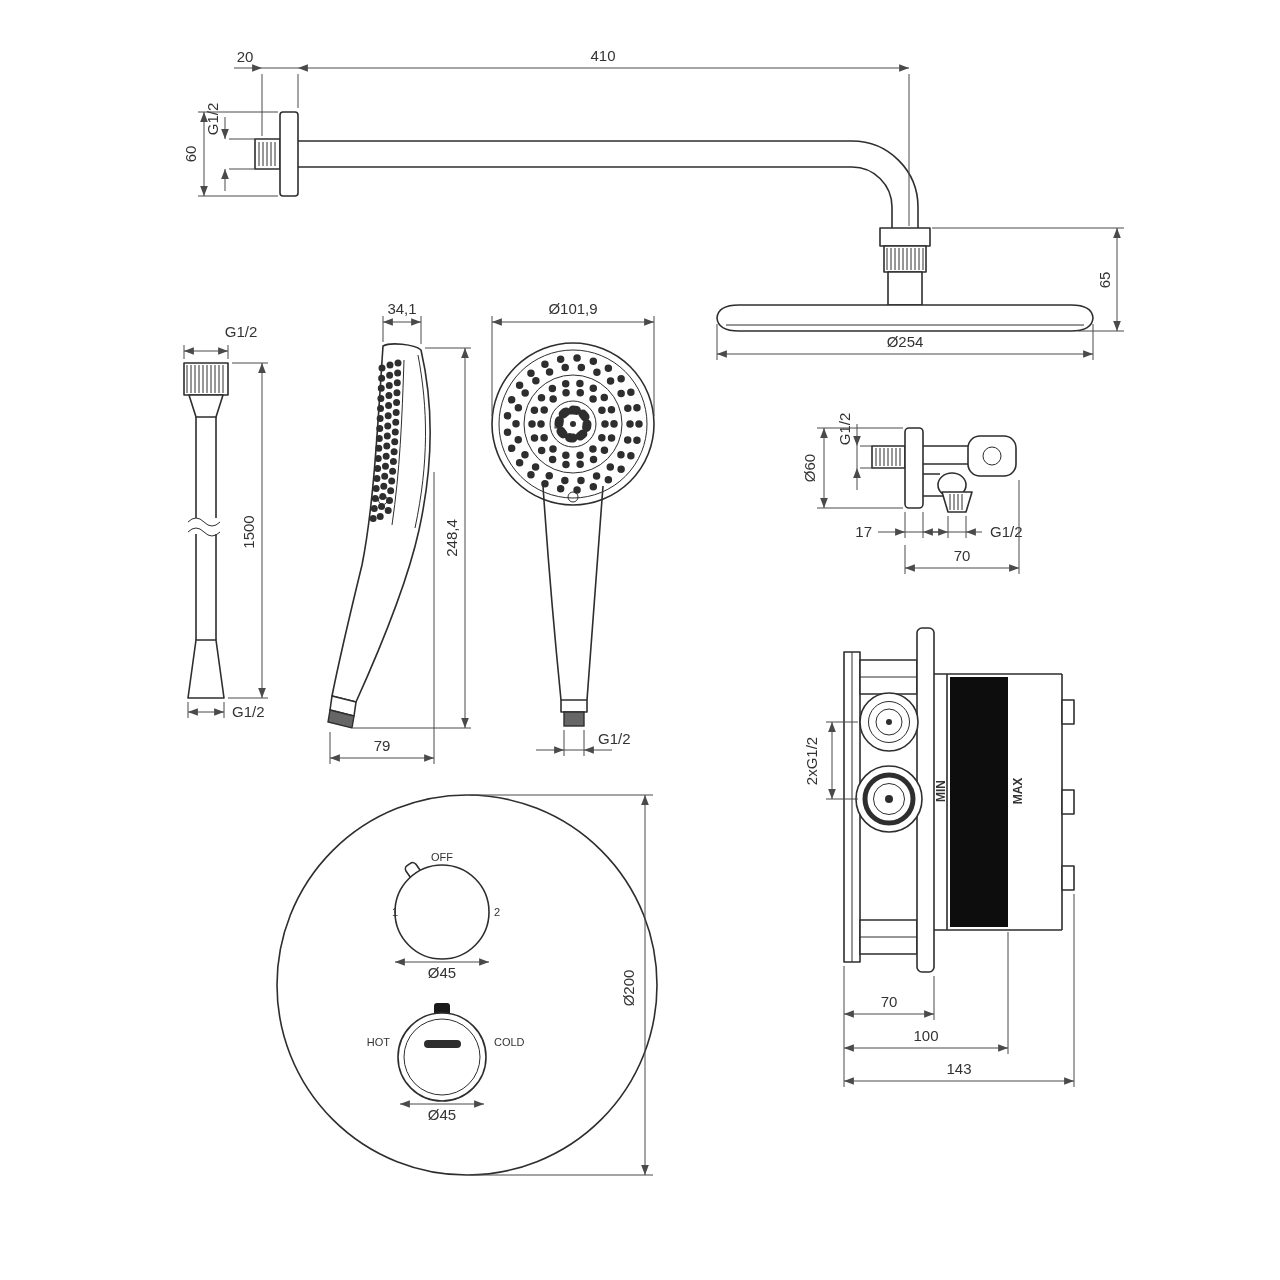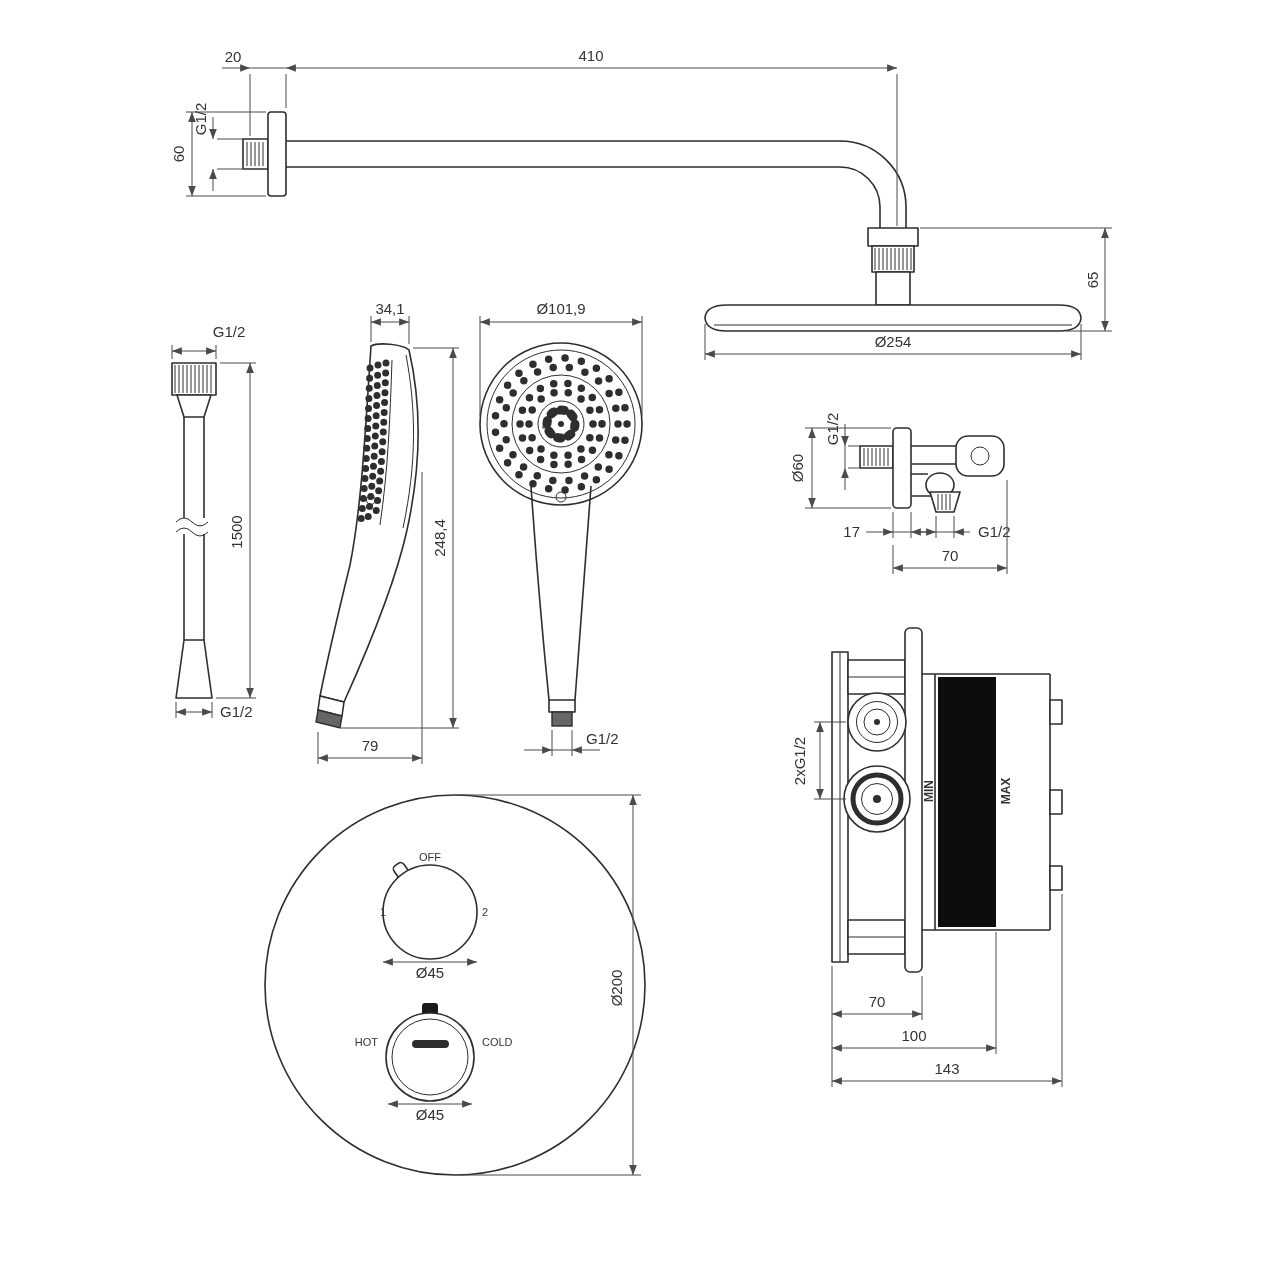--- a/index.html
+++ b/index.html
@@ -1,16 +1,16 @@
 <!DOCTYPE html>
 <html><head>
 <meta charset="utf-8">
 <style>
   html,body{margin:0;padding:0;background:#fff;}
-  .canvas{width:1248px;height:1280px;background:#ffffff;position:relative;}
+  .canvas{width:1248px;height:1280px;background:#ffffff;position:relative;margin-left:12px;}
   svg text{font-family:"Liberation Sans","DejaVu Sans",sans-serif;font-size:15px;fill:#333;}
   svg text.sm{font-size:11px;}
   svg text.md{font-size:12px;font-weight:bold;}
   .out{stroke:#2e2e2e;stroke-width:1.6;fill:none;stroke-linejoin:round;}
   .outf{stroke:#2e2e2e;stroke-width:1.6;fill:#fff;stroke-linejoin:round;}
   .thin{stroke:#2e2e2e;stroke-width:1;fill:none;}
   .dim{stroke:#4a4a4a;stroke-width:1;fill:none;}
   .dl{stroke:#4a4a4a;stroke-width:1;fill:none;marker-start:url(#ar);marker-end:url(#ar);}
   .tail{stroke:#4a4a4a;stroke-width:1;fill:none;marker-end:url(#ar);}
   .dots{stroke:#2e2e2e;fill:none;stroke-linecap:round;}

